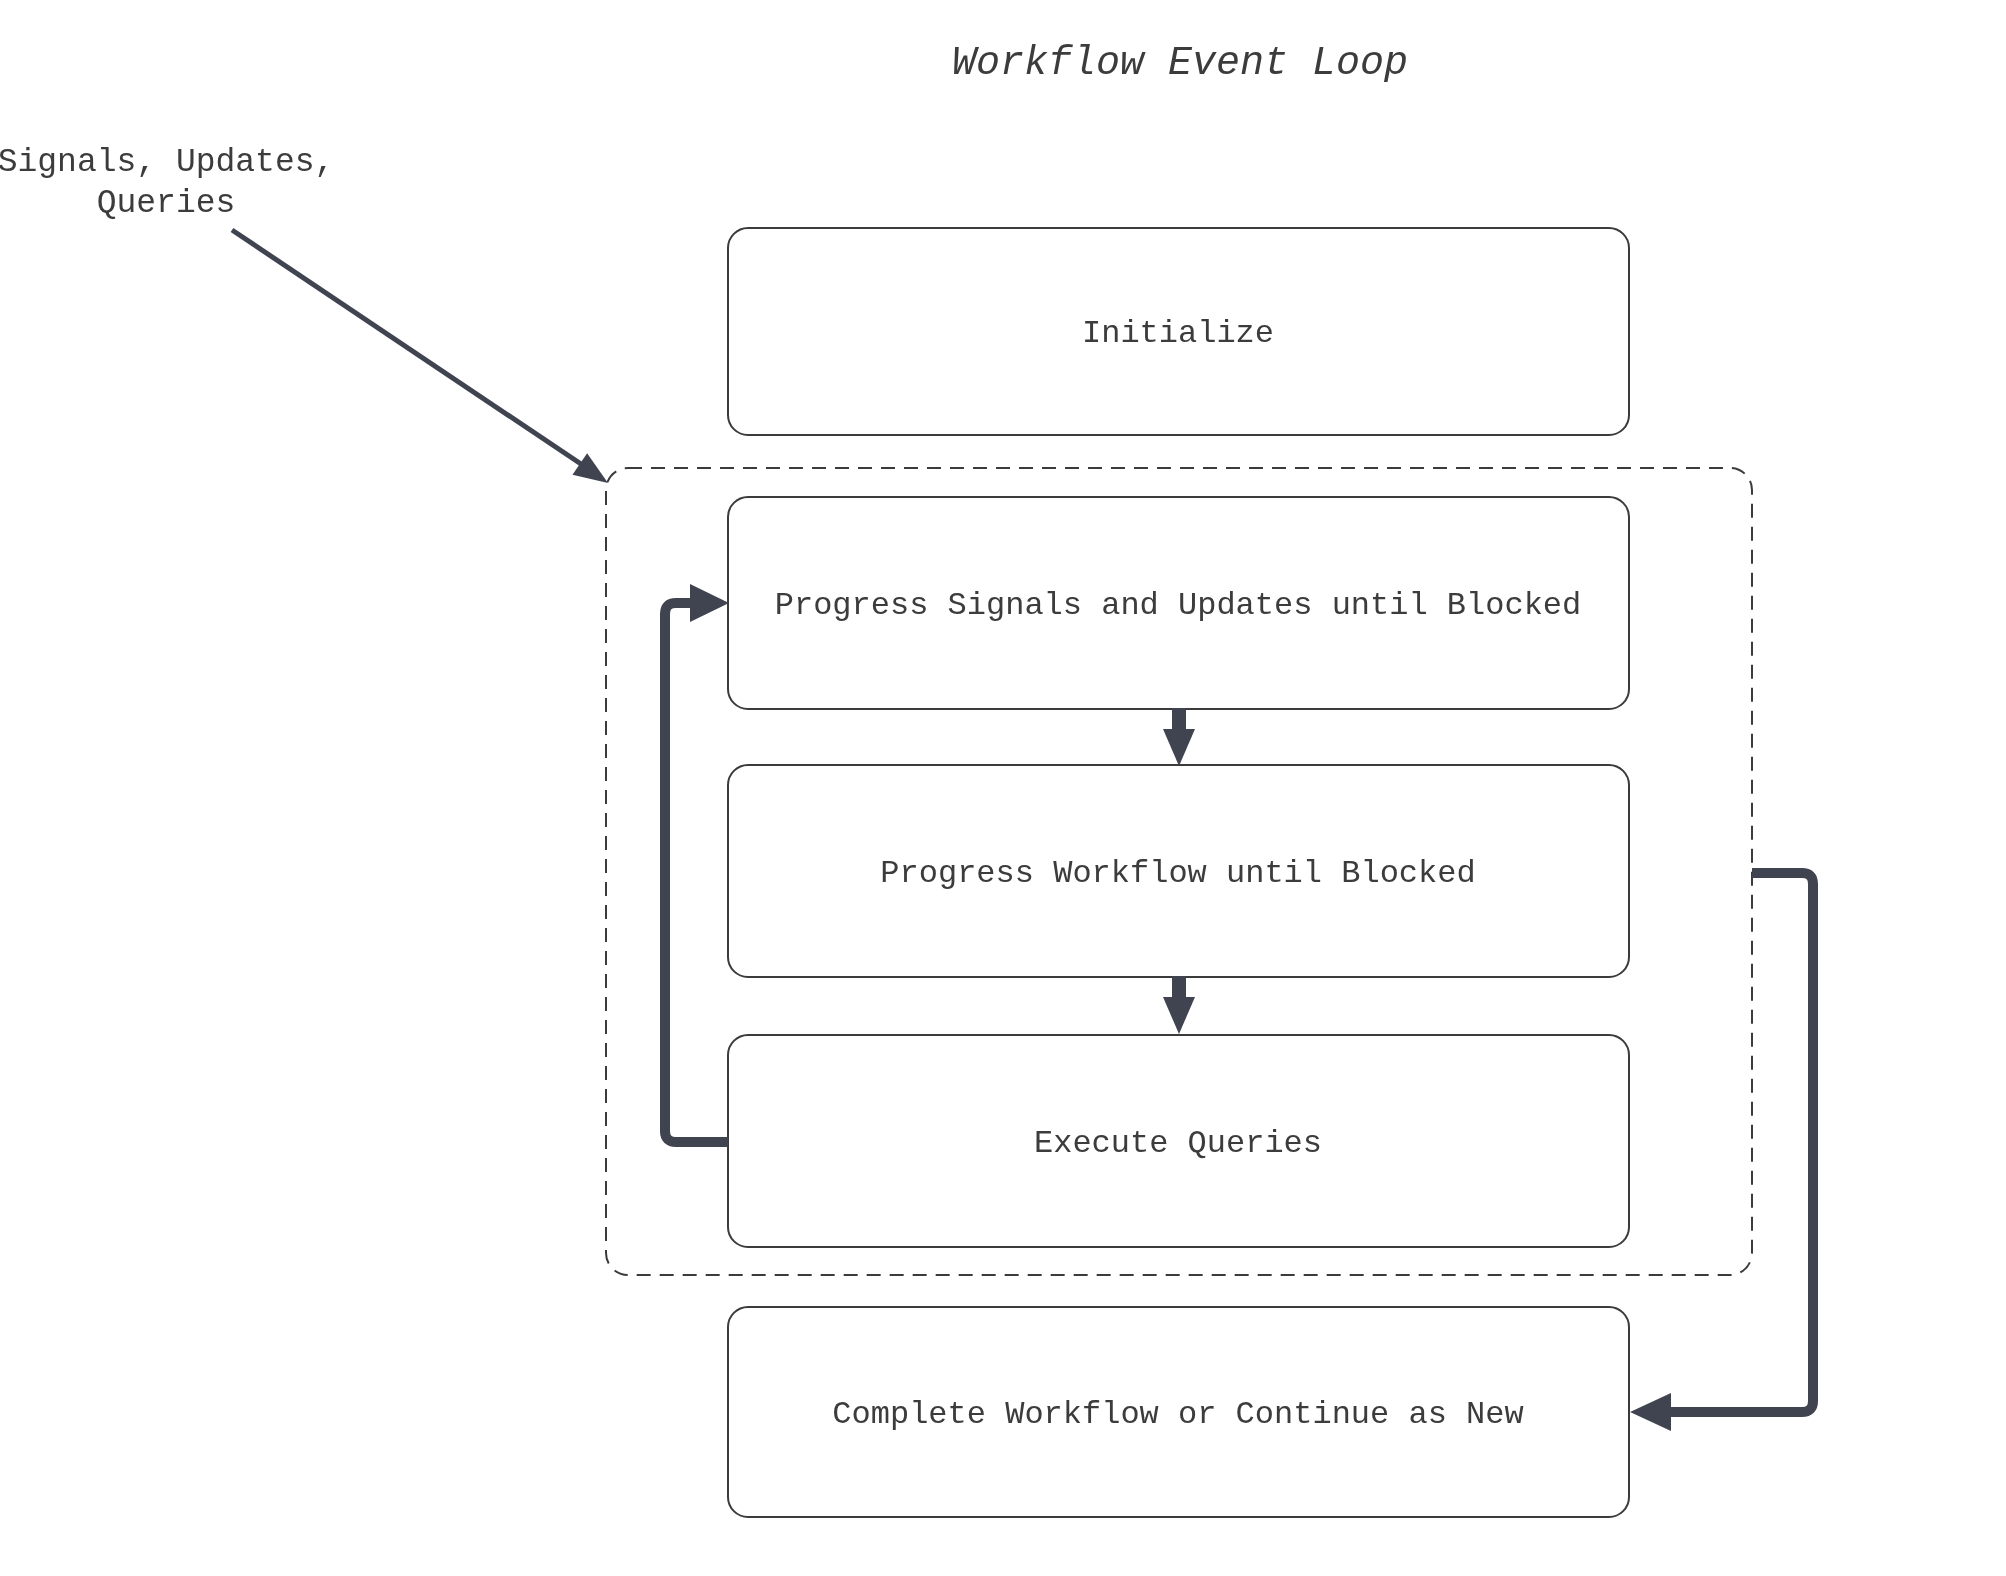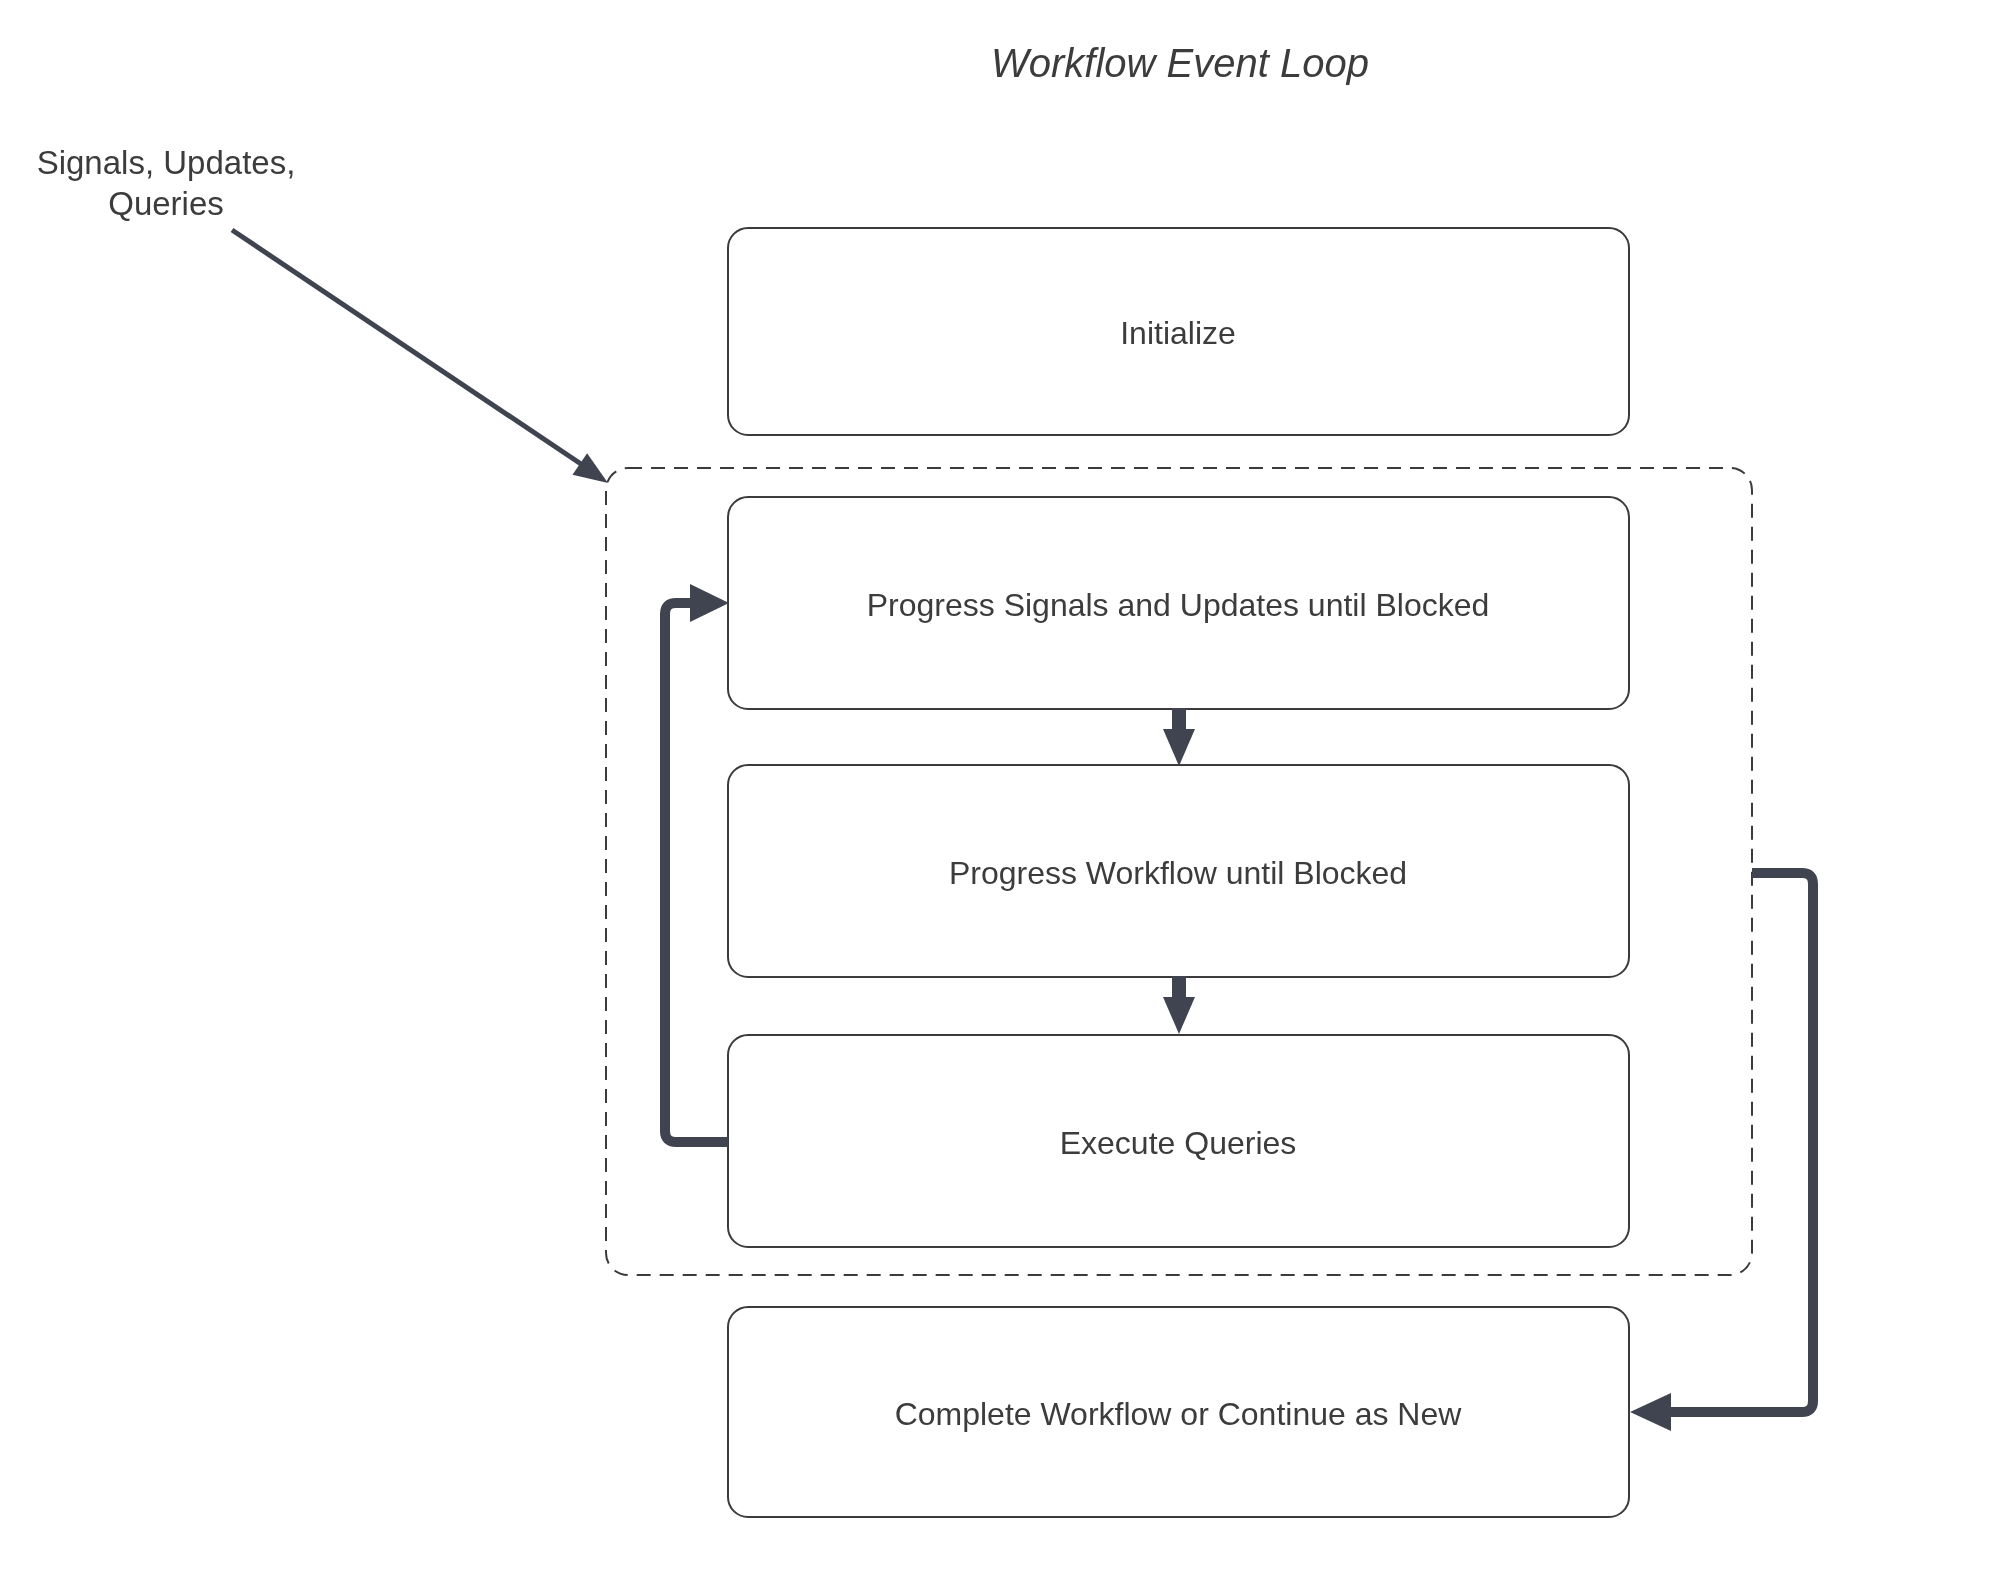--- a/index.html
+++ b/index.html
@@ -5,21 +5,21 @@
   html, body {
     margin: 0;
     padding: 0;
     background: #ffffff;
   }
   .canvas {
     position: relative;
     width: 2006px;
     height: 1576px;
     background: #ffffff;
-    font-family: Liberation Sans, sans-serif;
+    font-family: Liberation Mono, monospace;
   }
   svg { display: block; }
   .node-box {
     fill: #ffffff;
     stroke: #3b3b3b;
     stroke-width: 2;
   }
   .dashed-box {
     fill: none;
     stroke: #3b3b3b;

